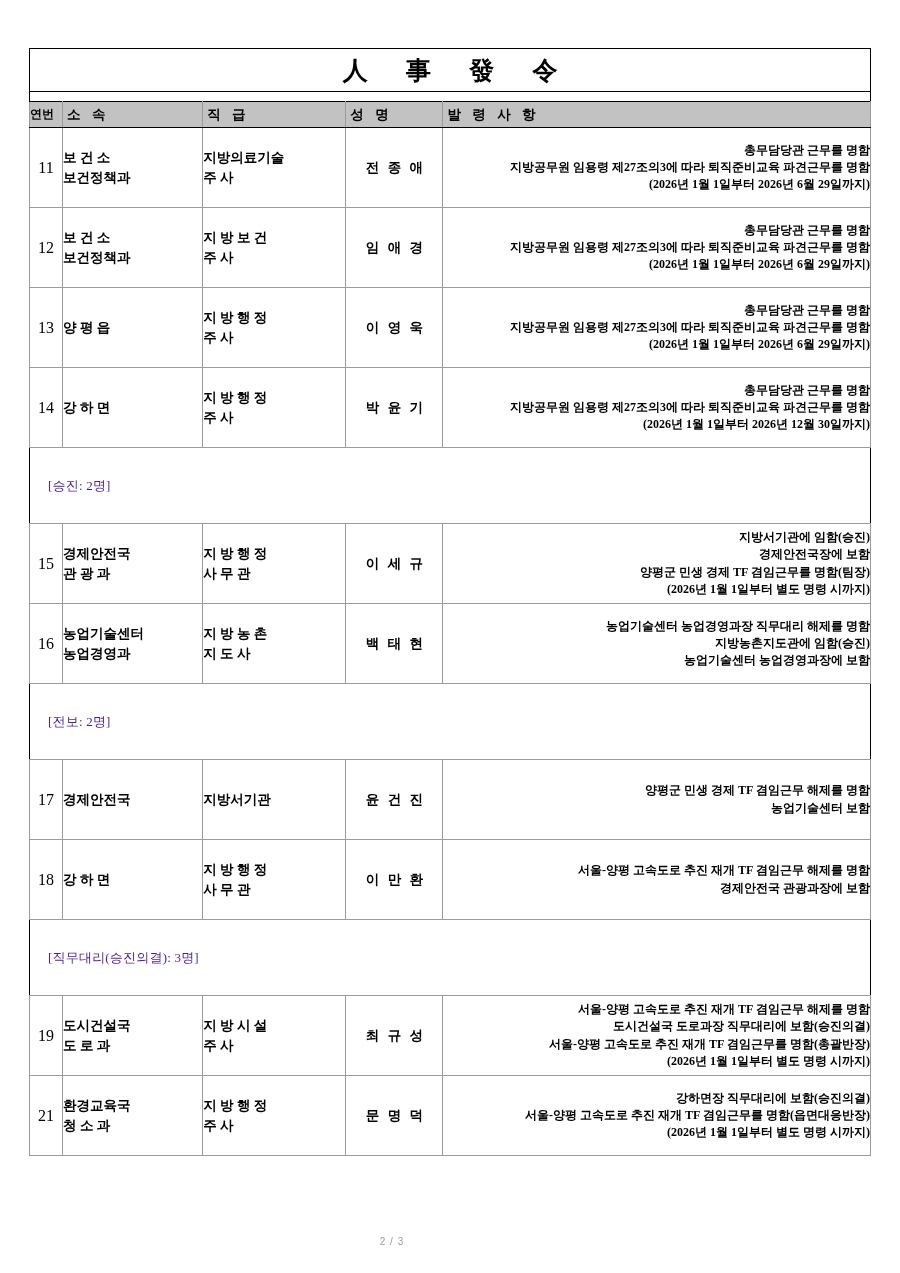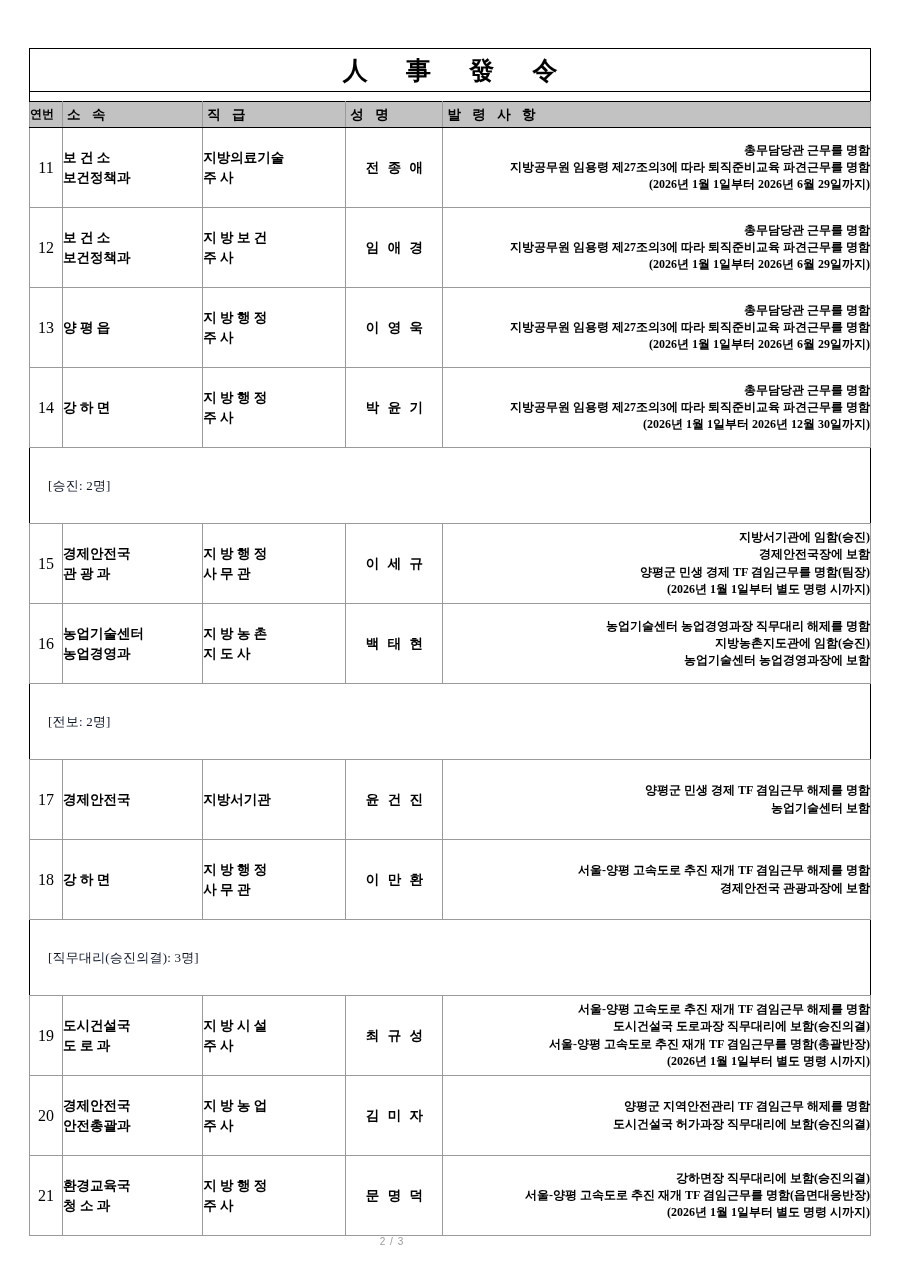--- a/index.html
+++ b/index.html
@@ -148,21 +148,21 @@
     height: 76px;
     border-left: none;
     border-right: none;
     text-align: left;
     padding-left: 18px;
     vertical-align: middle;
     background: #fff;
   }
   tr.section td span {
     font-size: 13px;
-    color: #0f172a;
+    color: #4c1d95;
     font-weight: normal;
     letter-spacing: 0.2px;
   }
 
   tr.r-tall td { height: 80px; }
   tr.r-mid  td { height: 80px; }
 
   
   .footer {
     position: absolute;
@@ -356,36 +356,20 @@
               <span class="jline">주 사</span>
             </td>
             <td class="name">최 규 성</td>
             <td class="order">
               <span class="ln">서울-양평 고속도로 추진 재개 TF 겸임근무 해제를 명함</span>
               <span class="ln">도시건설국 도로과장 직무대리에 보함(승진의결)</span>
               <span class="ln">서울-양평 고속도로 추진 재개 TF 겸임근무를 명함(총괄반장)</span>
               <span class="ln">(2026년 1월 1일부터 별도 명령 시까지)</span>
             </td>
           </tr>
-          <tr class="r-mid">
-            <td class="no">20</td>
-            <td class="just">
-              <span class="jline">경제안전국</span>
-              <span class="jline">안전총괄과</span>
-            </td>
-            <td class="just">
-              <span class="jline">지 방 농 업</span>
-              <span class="jline">주 사</span>
-            </td>
-            <td class="name">김 미 자</td>
-            <td class="order">
-              <span class="ln">양평군 지역안전관리 TF 겸임근무 해제를 명함</span>
-              <span class="ln">도시건설국 허가과장 직무대리에 보함(승진의결)</span>
-            </td>
-          </tr>
           <tr class="r-tall">
             <td class="no">21</td>
             <td class="just">
               <span class="jline">환경교육국</span>
               <span class="jline">청 소 과</span>
             </td>
             <td class="just">
               <span class="jline">지 방 행 정</span>
               <span class="jline">주 사</span>
             </td>

